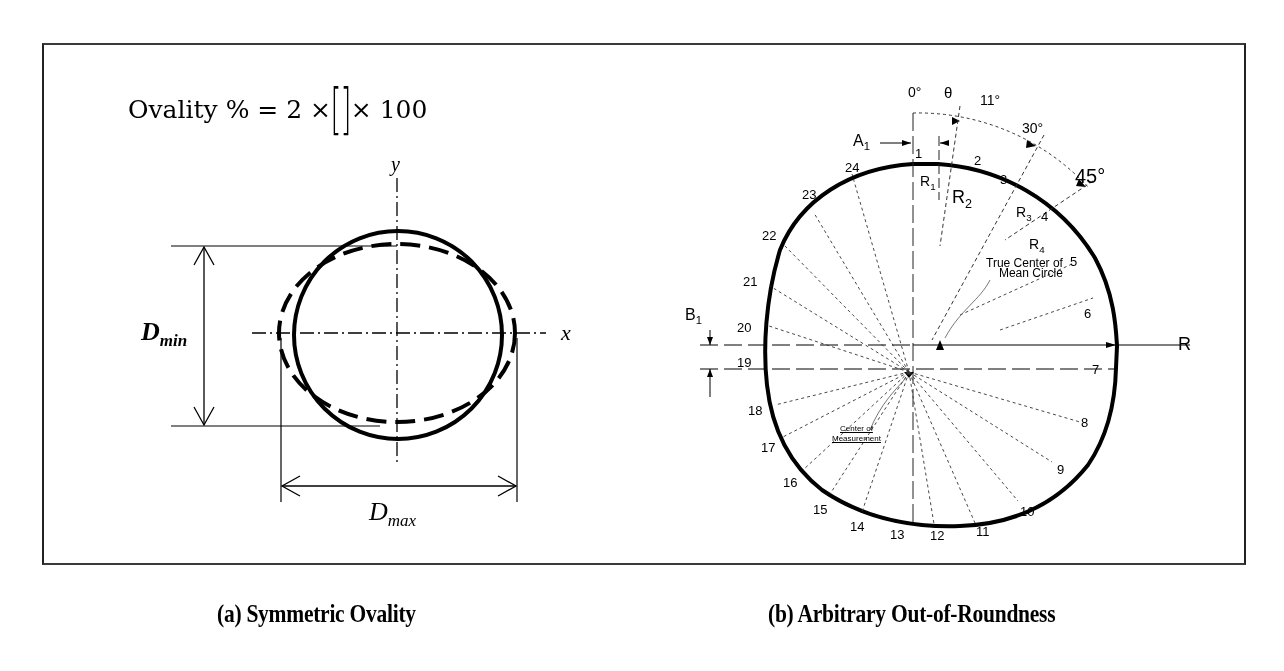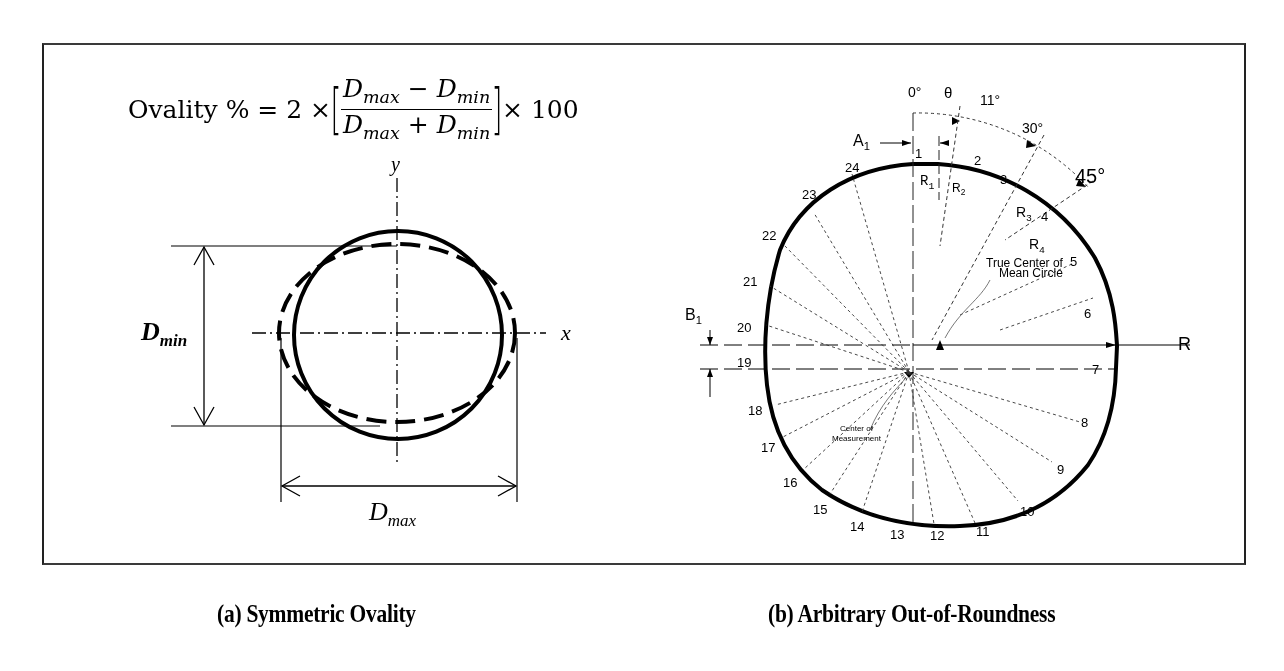--- a/index.html
+++ b/index.html
@@ -22,28 +22,20 @@
   sub { font-size:0.7em; }
 </style>
 </head>
 <body>
 
 <div class="frame"></div>
 
 <div class="formula">
   <span>Ovality % = 2 ×</span>
   <span class="bracket">[</span>
-  <span class="frac">
-    <span class="num">
-      <span class="it">D</span><sub class="it">max</sub><span> − </span><span class="it">D</span><sub class="it">min</sub>
-    </span>
-    <span class="den">
-      <span class="it">D</span><sub class="it">max</sub><span> + </span><span class="it">D</span><sub class="it">min</sub>
-    </span>
-  </span>
   <span class="bracket">]</span>
   <span>× 100</span>
 </div>
 
 <svg class="panel" width="1284" height="671">
 
   <line x1="397" y1="178" x2="397" y2="466" stroke="#000" stroke-width="1.3" stroke-dasharray="14,4,2,4"></line>
   <line x1="252" y1="333" x2="546" y2="333" stroke="#000" stroke-width="1.3" stroke-dasharray="14,4,2,4"></line>
 
   <circle cx="398" cy="335" r="104" fill="none" stroke="#000" stroke-width="4"></circle>
@@ -140,24 +132,24 @@
 <div style="position:absolute;left:1075px;top:165px;font-family:'Liberation Sans',sans-serif;font-size:20px;">45°</div>
 
 <div style="position:absolute;left:853px;top:132px;font-family:'Liberation Sans',sans-serif;font-size:16px;">
   <span>A</span><sub>1</sub>
 </div>
 <div style="position:absolute;left:685px;top:306px;font-family:'Liberation Sans',sans-serif;font-size:16px;">
   <span>B</span><sub>1</sub>
 </div>
 <div style="position:absolute;left:1178px;top:334px;font-family:'Liberation Sans',sans-serif;font-size:18px;">R</div>
 
-<div style="position:absolute;left:920px;top:173px;font-family:Liberation Mono, monospace;font-size:14px;">
+<div style="position:absolute;left:920px;top:173px;font-family:Liberation Sans, sans-serif;font-size:14px;">
   <span>R</span><sub>1</sub>
 </div>
-<div style="position:absolute;left:952px;top:181px;font-family:'Liberation Sans',sans-serif;font-size:12px;">
+<div style="position:absolute;left:952px;top:187px;font-family:'Liberation Sans',sans-serif;font-size:18px;">
   <span>R</span><sub>2</sub>
 </div>
 <div style="position:absolute;left:1016px;top:204px;font-family:'Liberation Sans',sans-serif;font-size:14px;">
   <span>R</span><sub>3</sub>
 </div>
 <div style="position:absolute;left:1029px;top:236px;font-family:'Liberation Sans',sans-serif;font-size:14px;">
   <span>R</span><sub>4</sub>
 </div>
 
 <div style="font-family:'Liberation Sans',sans-serif;font-size:13px;">
@@ -184,19 +176,19 @@
   <span style="position:absolute;left:743px;top:274px;">21</span>
   <span style="position:absolute;left:762px;top:228px;">22</span>
   <span style="position:absolute;left:802px;top:187px;">23</span>
   <span style="position:absolute;left:845px;top:160px;">24</span>
 </div>
 
 <div style="position:absolute;left:986px;top:258px;font-family:'Liberation Sans',sans-serif;font-size:12px;text-align:right;line-height:10px;">
   <div>True Center of</div>
   <div>Mean Circle</div>
 </div>
-<div style="position:absolute;left:832px;top:424px;font-family:'Liberation Sans',sans-serif;font-size:8px;text-align:center;line-height:10px;">
+<div style="position:absolute;left:832px;top:424px;font-family:'Liberation Sans',sans-serif;font-size:8px;text-align:center;line-height:10px;text-decoration:underline;">
   <div>Center of</div>
   <div>Measurement</div>
 </div>
 
 <div class="caption" style="left:217px;">(a) Symmetric Ovality</div>
 <div class="caption" style="left:768px;">(b) Arbitrary Out-of-Roundness</div>
 
 </body></html>

